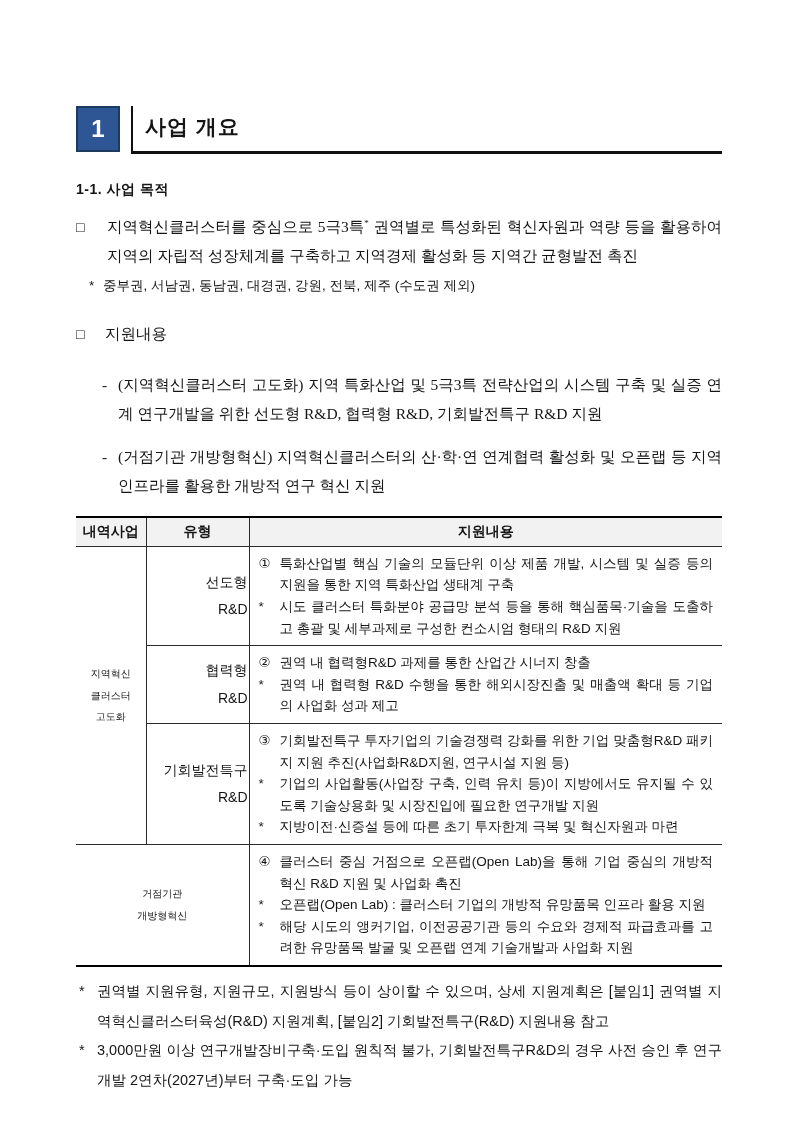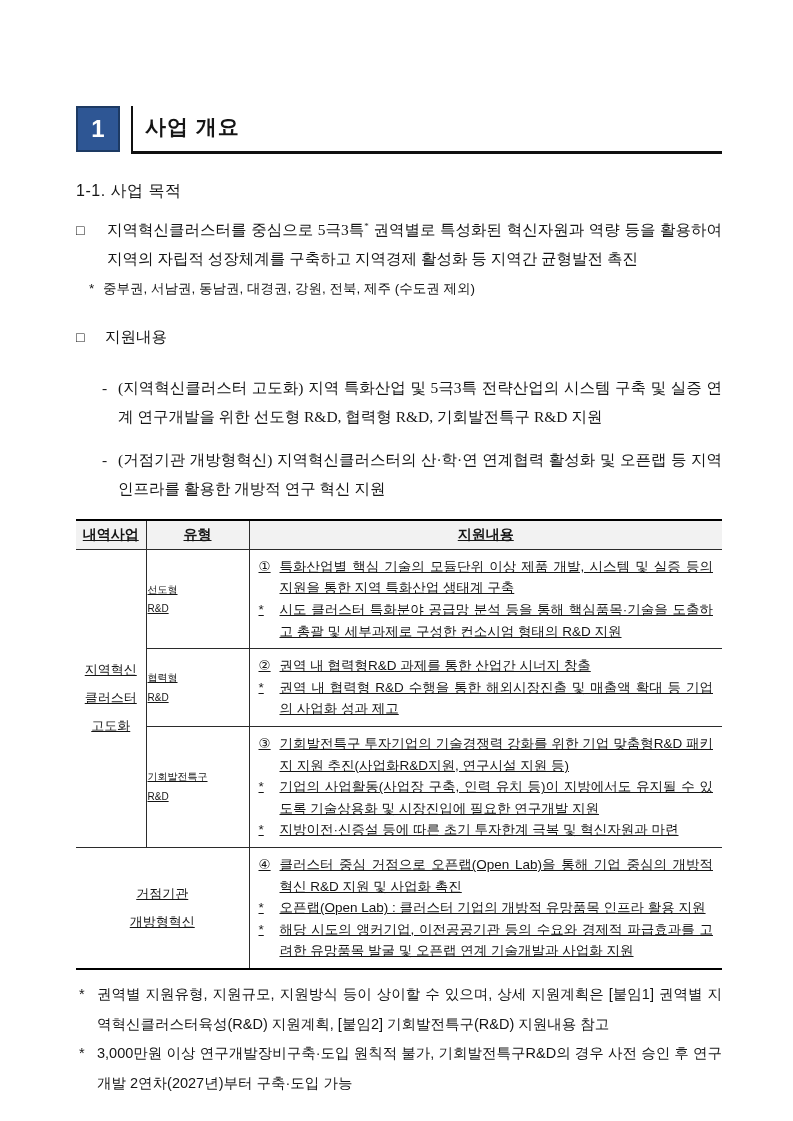--- a/index.html
+++ b/index.html
@@ -29,21 +29,21 @@
   .banner-title {
     flex: 1; border-left: 2px solid #101010; border-bottom: 3px solid #101010;
     display: flex; align-items: center; padding-left: 12px; padding-bottom: 4px;
     font-family: "Liberation Sans", "DejaVu Sans", sans-serif;
     font-size: 21px; font-weight: bold; letter-spacing: 1px;
   }
 
   
   .h2 {
     font-family: "Liberation Sans", "DejaVu Sans", sans-serif;
-    font-size: 16px; font-weight: normal; letter-spacing: 0.5px;
+    font-size: 14px; font-weight: bold; letter-spacing: 0.5px;
     margin: 0 0 14px 0;
   }
   .h2.second { margin-top: 26px; }
 
   
   .row { display: flex; }
   .row .m { flex: none; }
   .row .t { flex: 1; text-align: justify; }
 
   .body-p { font-size: 15.5px; line-height: 1.86; margin-bottom: 4px; }
@@ -62,33 +62,32 @@
   .dash-item { font-size: 15.5px; line-height: 1.85; margin-left: 26px; margin-bottom: 15px; }
   .dash-item .m { width: 16px; }
 
   
   table.support {
     width: 100%; border-collapse: collapse; table-layout: fixed;
     font-family: "Liberation Sans", "DejaVu Sans", sans-serif;
     font-size: 13.5px;
     border-top: 2px solid #000; border-bottom: 2px solid #000;
     margin-top: 0;
-    text-decoration: underline;
   }
   table.support col.c1 { width: 70px; }
   table.support col.c2 { width: 103px; }
   table.support th, table.support td { border: 1px solid #2b2b2b; vertical-align: middle; }
   table.support tr > *:first-child { border-left: none; }
   table.support tr > *:last-child { border-right: none; }
   table.support thead th {
     background: #f2f2f2; font-weight: bold; text-align: center;
     padding: 5px 2px; font-size: 14px;
   }
-  td.cell-group { text-align: center; line-height: 2.15; font-size: 13px; }
-  td.cell-type  { text-align: left; line-height: 1.95; font-size: 10px; }
+  td.cell-group { text-align: center; line-height: 2.15; font-size: 10px; }
+  td.cell-type  { text-align: right; line-height: 1.95; font-size: 14px; }
   td.cell-content { padding: 6px 9px 6px 9px; }
   .ci { display: flex; line-height: 1.6; text-align: justify; }
   .ci .m { flex: none; width: 21px; }
   .ci .t { flex: 1; }
 
   
   .footnotes { margin-top: 10px; }
   .fn {
     font-family: "Liberation Sans", "DejaVu Sans", sans-serif;
     font-size: 14.5px; line-height: 2.05;

